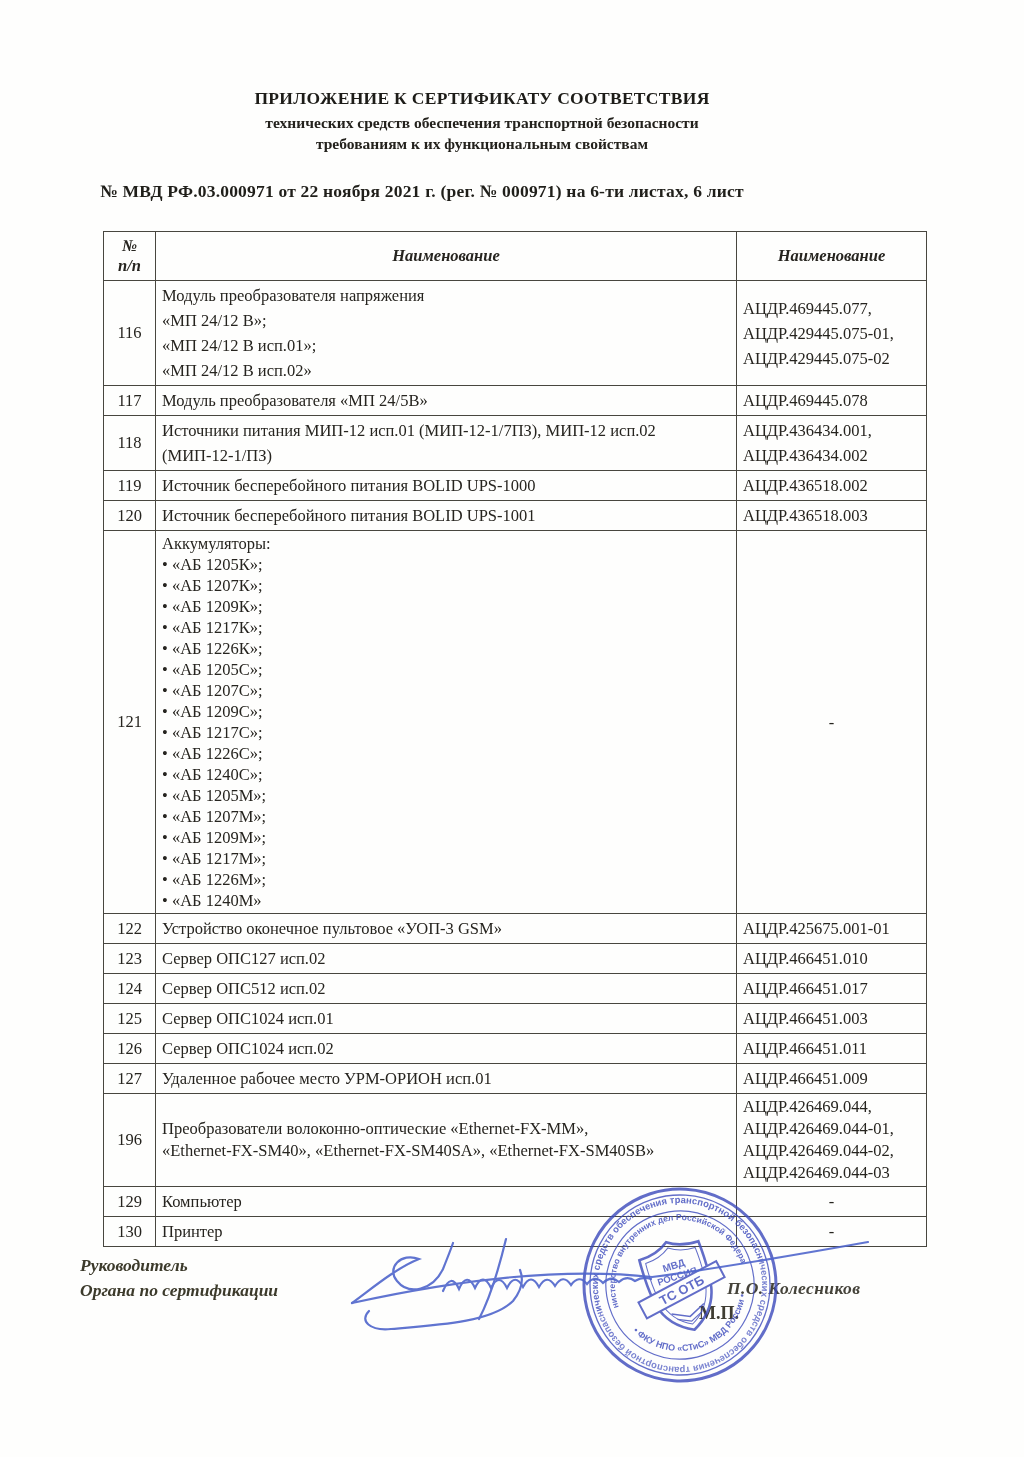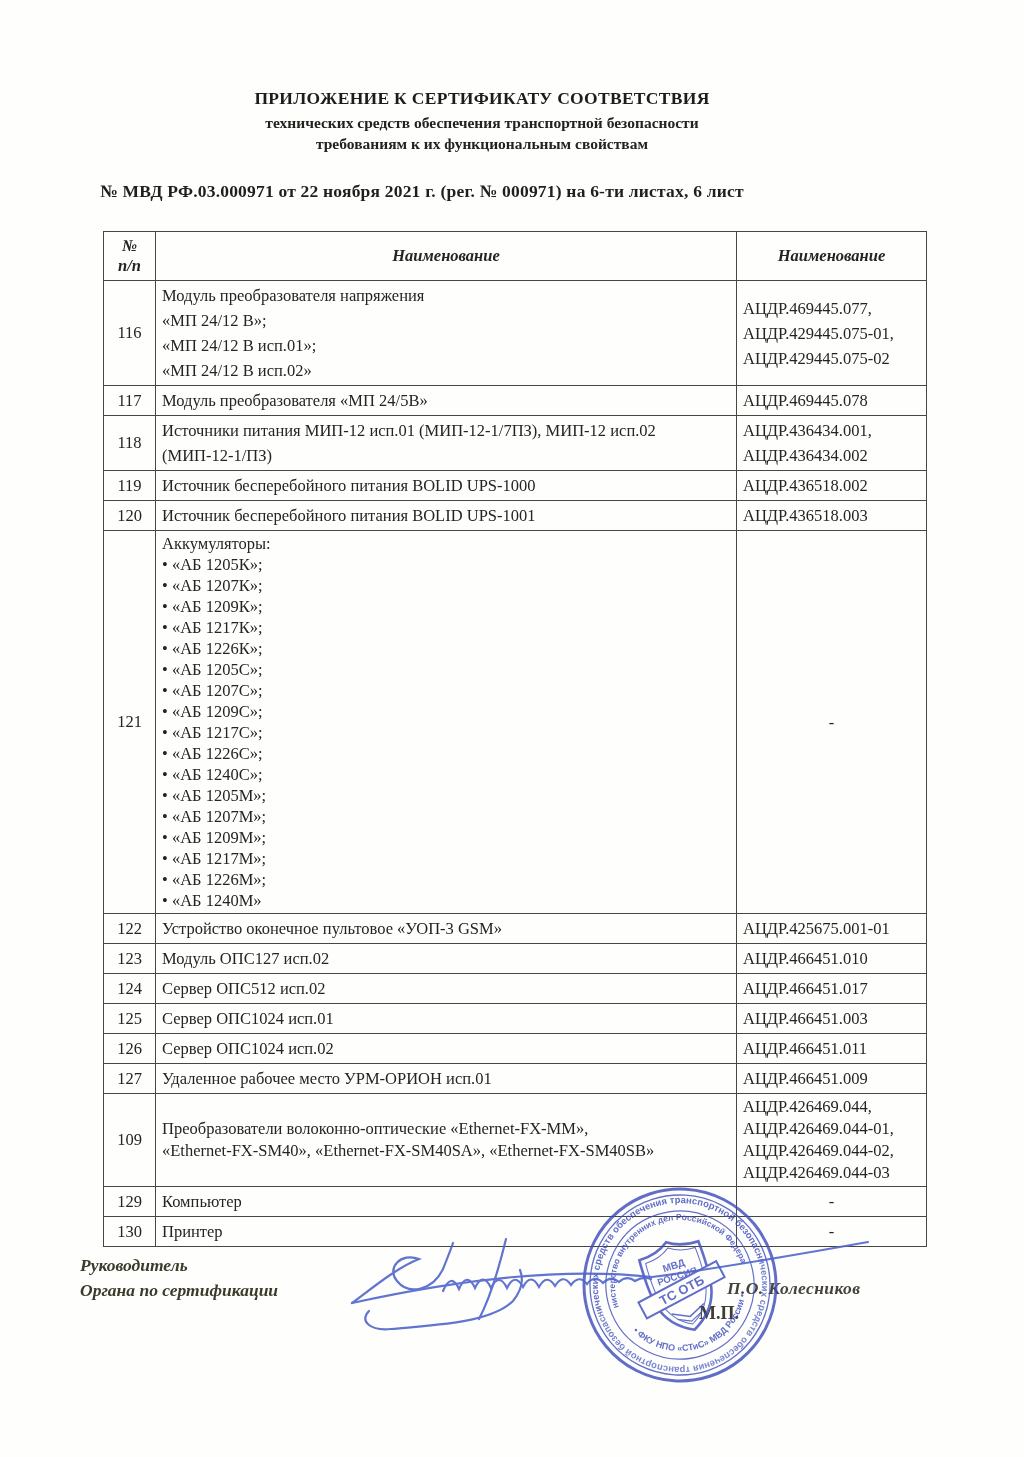--- a/index.html
+++ b/index.html
@@ -206,21 +206,21 @@
         <td class="c-des">
             <div class="lines">
               <div class="line">АЦДР.425675.001-01</div>
             </div>
           </td>
       </tr>
       <tr>
         <td class="c-no">123</td>
         <td class="c-name">
             <div class="lines">
-              <div class="line">Модуль ОПС127 исп.02</div>
+              <div class="line">Сервер ОПС127 исп.02</div>
             </div>
           </td>
         <td class="c-des">
             <div class="lines">
               <div class="line">АЦДР.466451.010</div>
             </div>
           </td>
       </tr>
       <tr>
         <td class="c-no">124</td>
@@ -268,21 +268,21 @@
               <div class="line">Удаленное рабочее место УРМ-ОРИОН исп.01</div>
             </div>
           </td>
         <td class="c-des">
             <div class="lines">
               <div class="line">АЦДР.466451.009</div>
             </div>
           </td>
       </tr>
       <tr class="tight">
-        <td class="c-no">109</td>
+        <td class="c-no">196</td>
         <td class="c-name">
             <div class="lines">
               <div class="line">Преобразователи волоконно-оптические «Ethernet-FX-MM»,</div>
               <div class="line">«Ethernet-FX-SM40», «Ethernet-FX-SM40SA», «Ethernet-FX-SM40SB»</div>
             </div>
           </td>
         <td class="c-des">
             <div class="lines">
               <div class="line">АЦДР.426469.044,</div>
               <div class="line">АЦДР.426469.044-01,</div>

